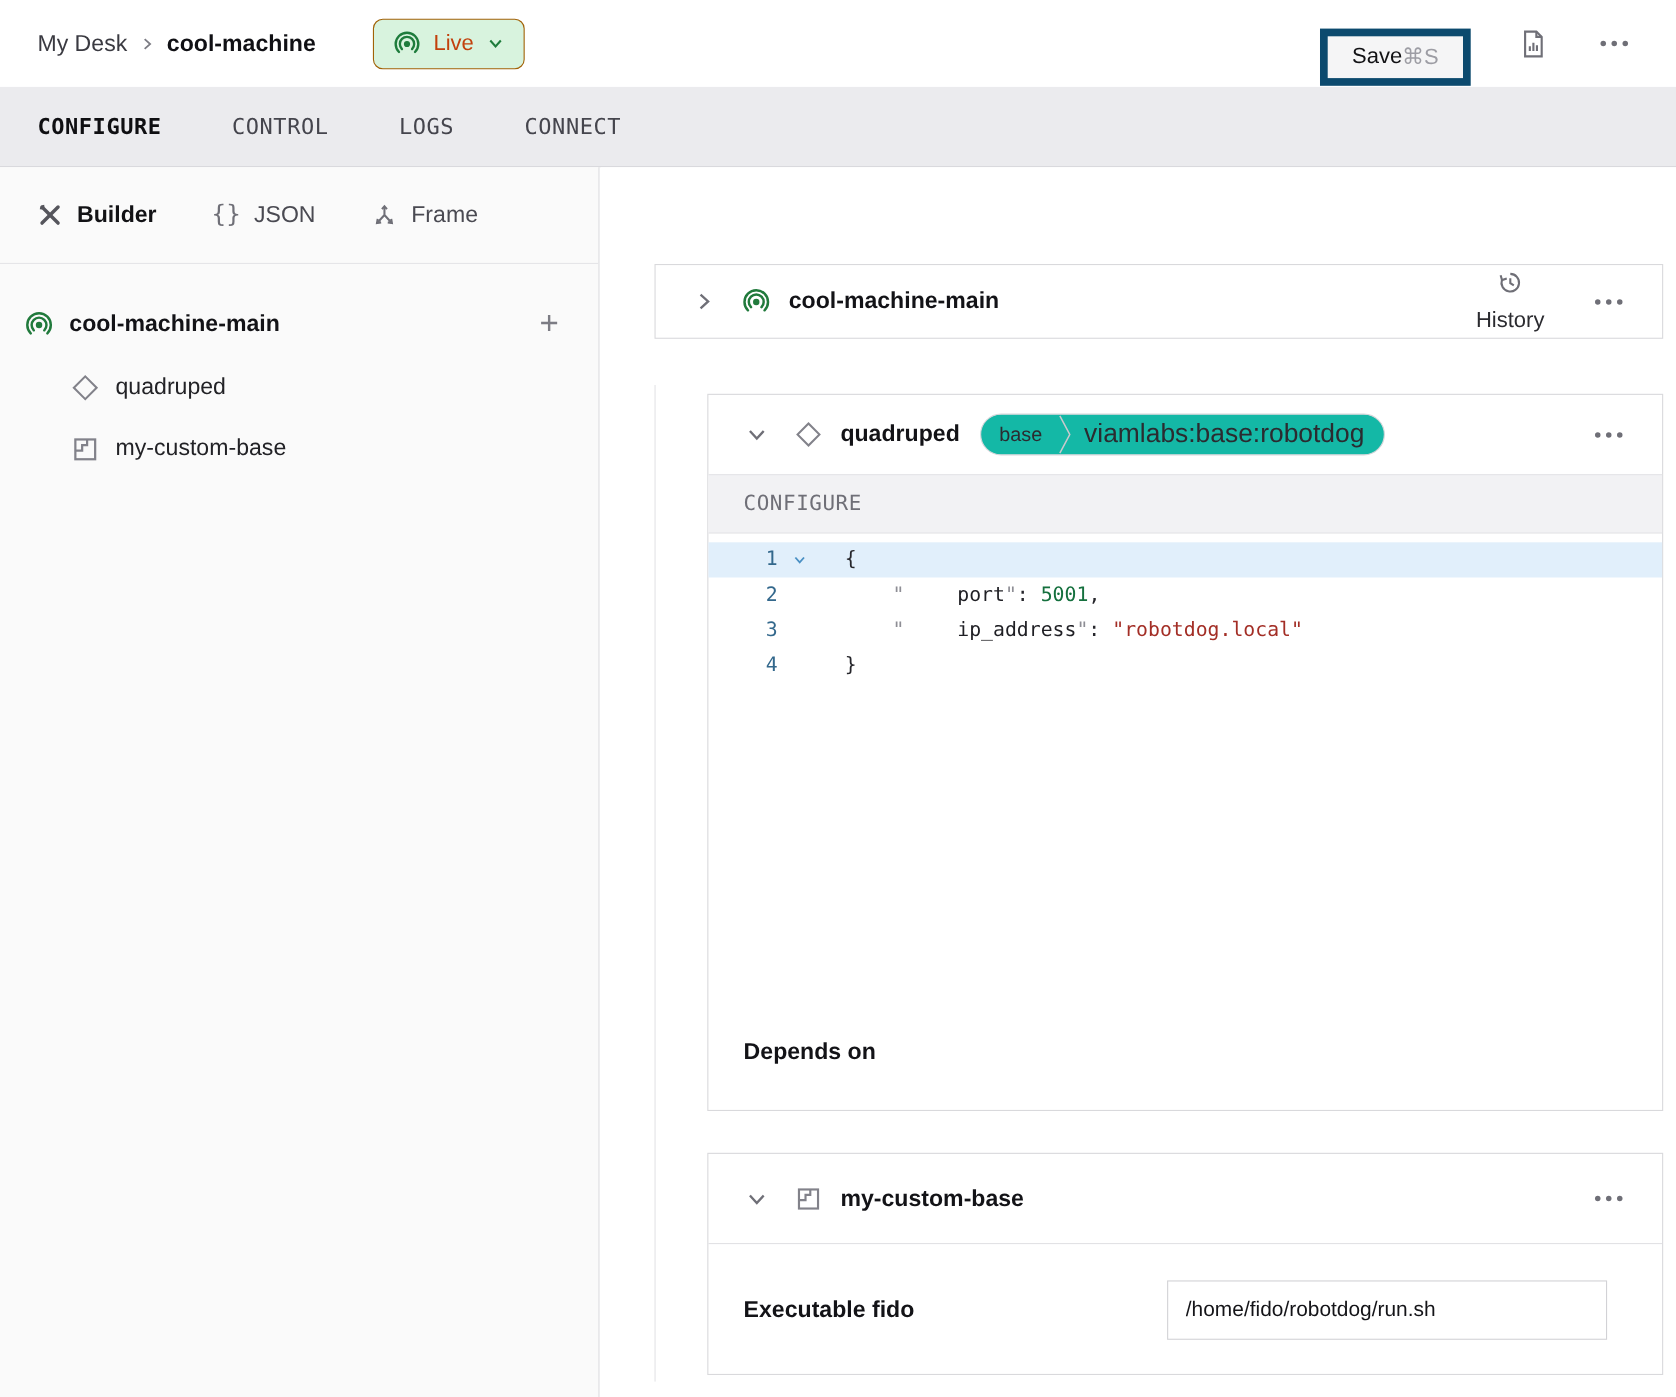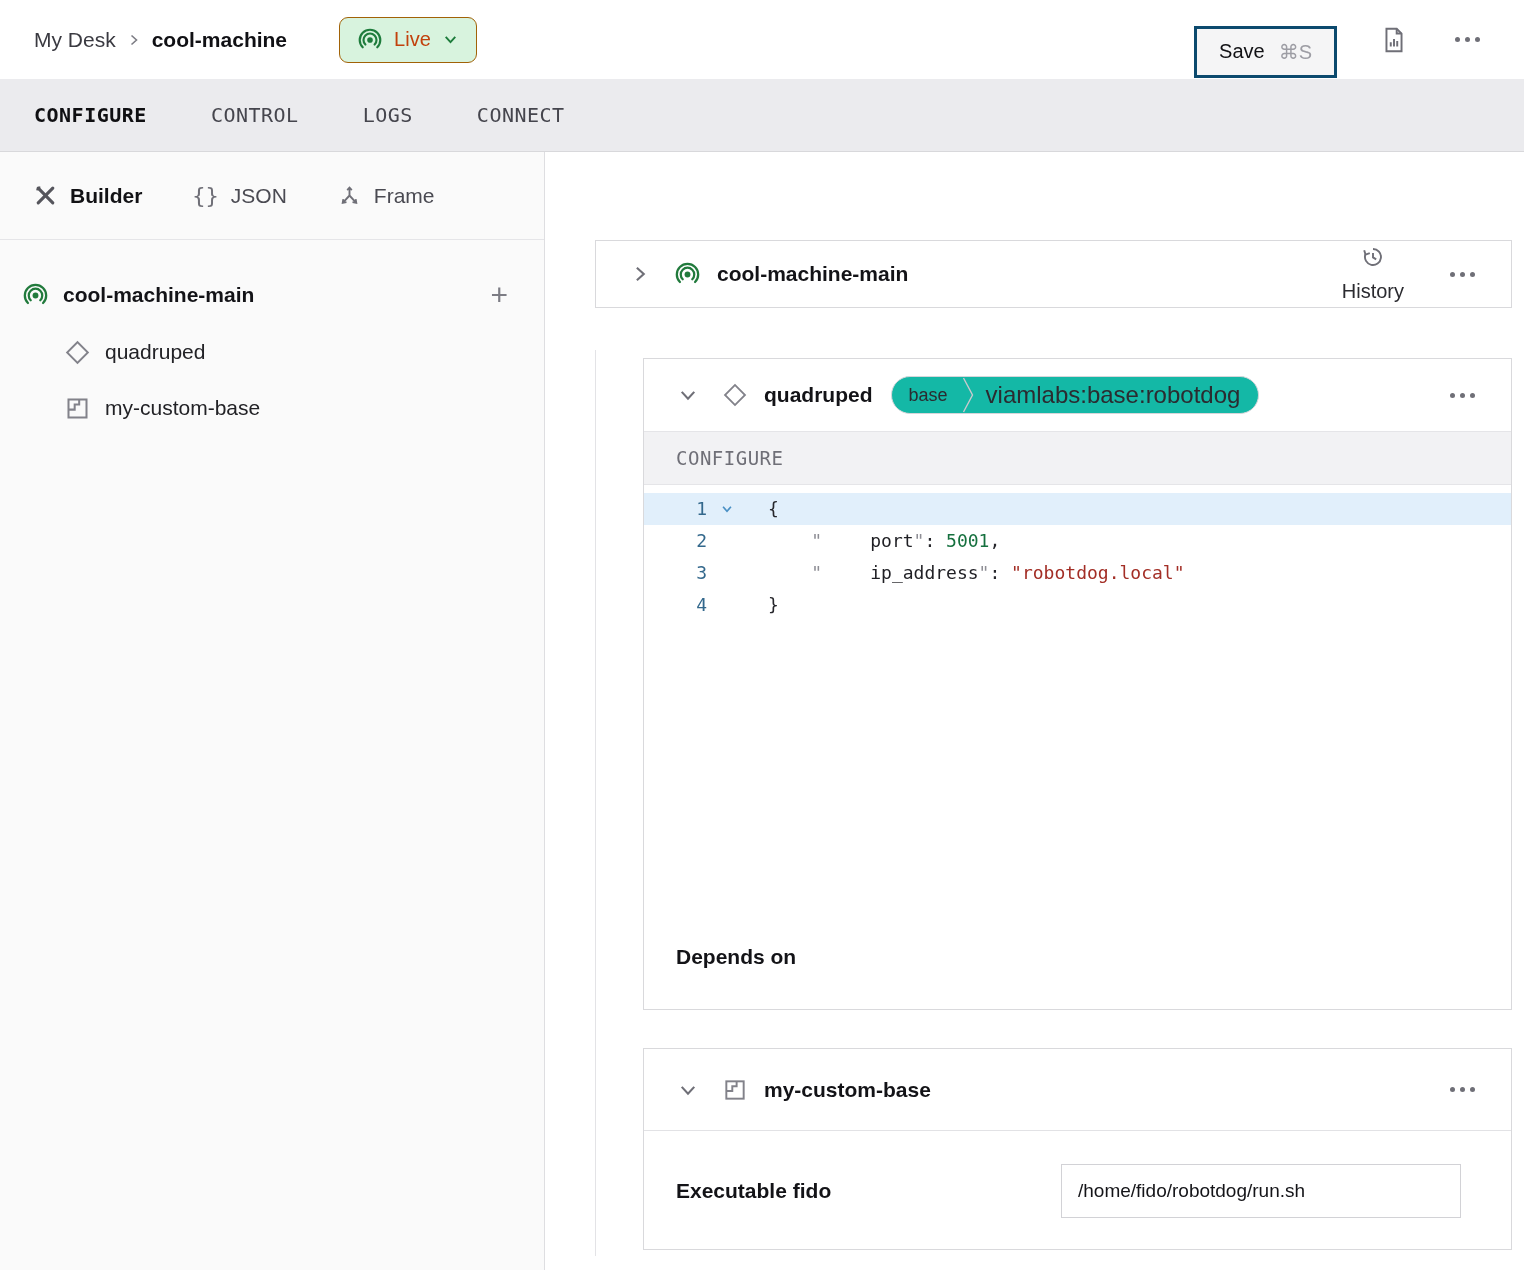--- a/index.html
+++ b/index.html
@@ -11,21 +11,21 @@
   svg{display:block;}
 
   
   .hdr{position:absolute; top:0; left:0; right:0; height:79px; display:flex; align-items:center; padding:0 40px 0 34px; background:#fff;}
   .crumbs{display:flex; align-items:center; gap:10px; font-size:21px;}
   .crumb-parent{color:#3a3a41; cursor:pointer;}
   .crumb-current{color:#101014; font-weight:bold;}
   .live-badge{margin-left:52px; height:46px; padding:0 17px; border-radius:9px; background:#d8f3de; border:1px solid #a16207;
     display:flex; align-items:center; gap:11px; color:#c2410c; font-size:20px; font-family:inherit; cursor:pointer;}
   .hdr-right{margin-left:auto; display:flex; align-items:center;}
-  .save-btn{height:52px; padding:0 22px; background:#f5f5f6; border:3px solid #0c4a6e; display:flex; align-items:center; gap:14px;
+  .save-btn{height:52px; padding:0 22px; background:#f5f5f6; border:7px solid #0c4a6e; display:flex; align-items:center; gap:0;
     font-size:20px; font-family:inherit; cursor:pointer;margin-top:24px;}
   .save-label{color:#111114;}
   .save-short{color:#9d9da4;}
   .icon-btn{background:none; border:none; cursor:pointer; padding:4px;}
   .ml44{margin-left:40px;}
   .dots{display:flex; gap:5px;}
   .dots i{width:5px;height:5px;border-radius:50%;background:#6f6f77;display:block;}
 
   
   .tabbar{position:absolute; top:79px; left:0; right:0; height:73px; background:#ebebee; border-bottom:1px solid #d8d8db;

